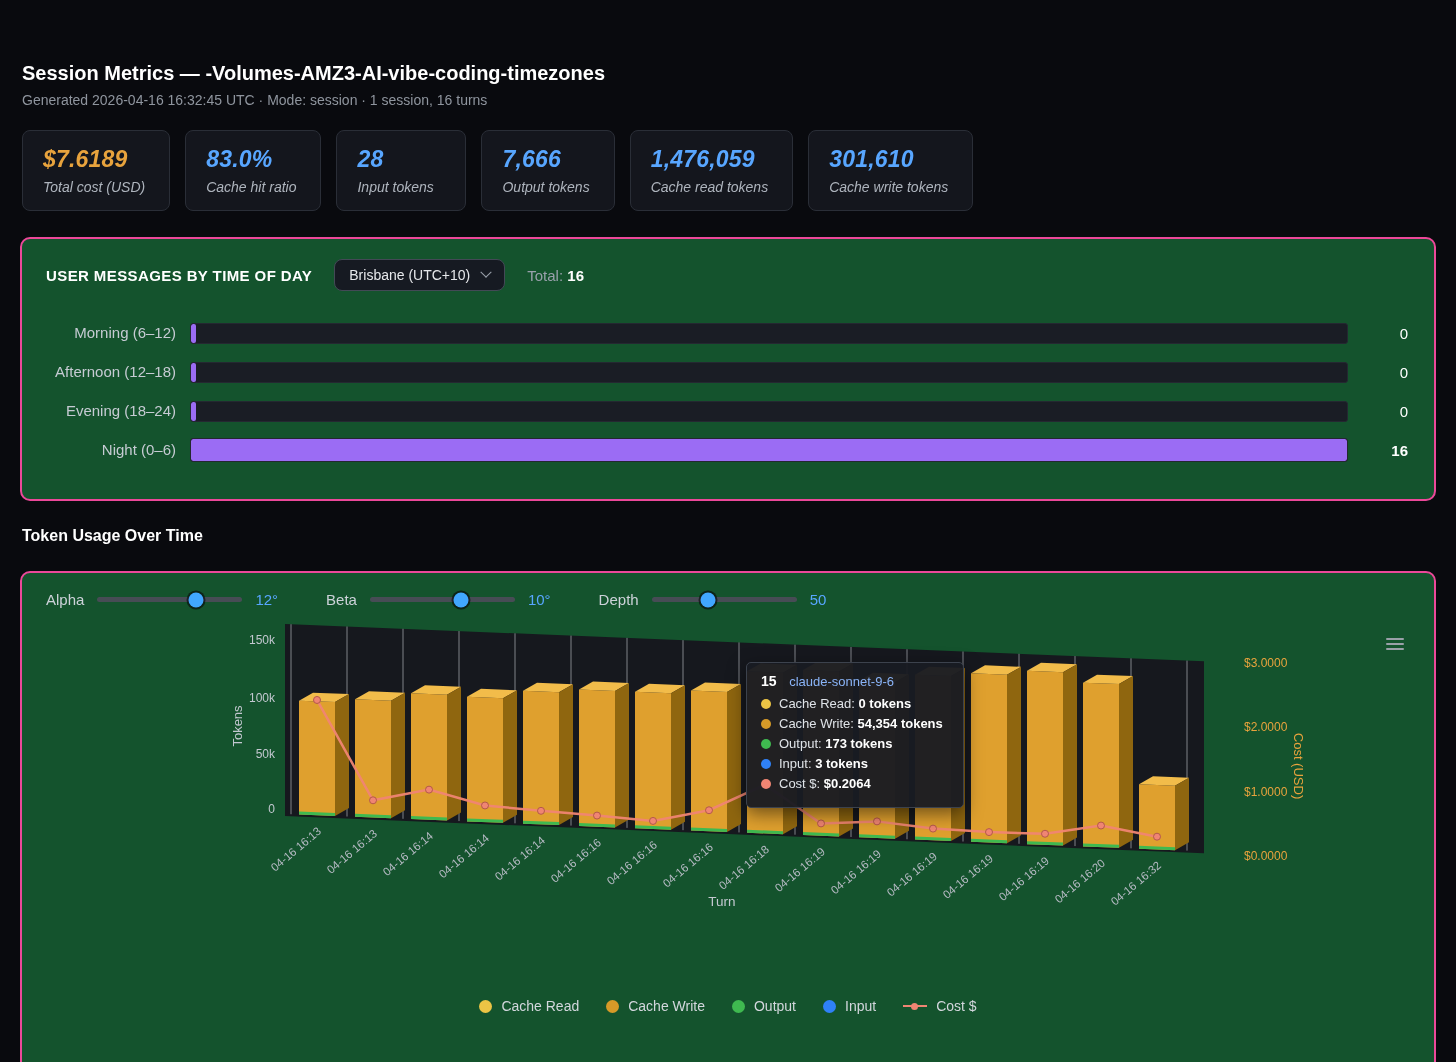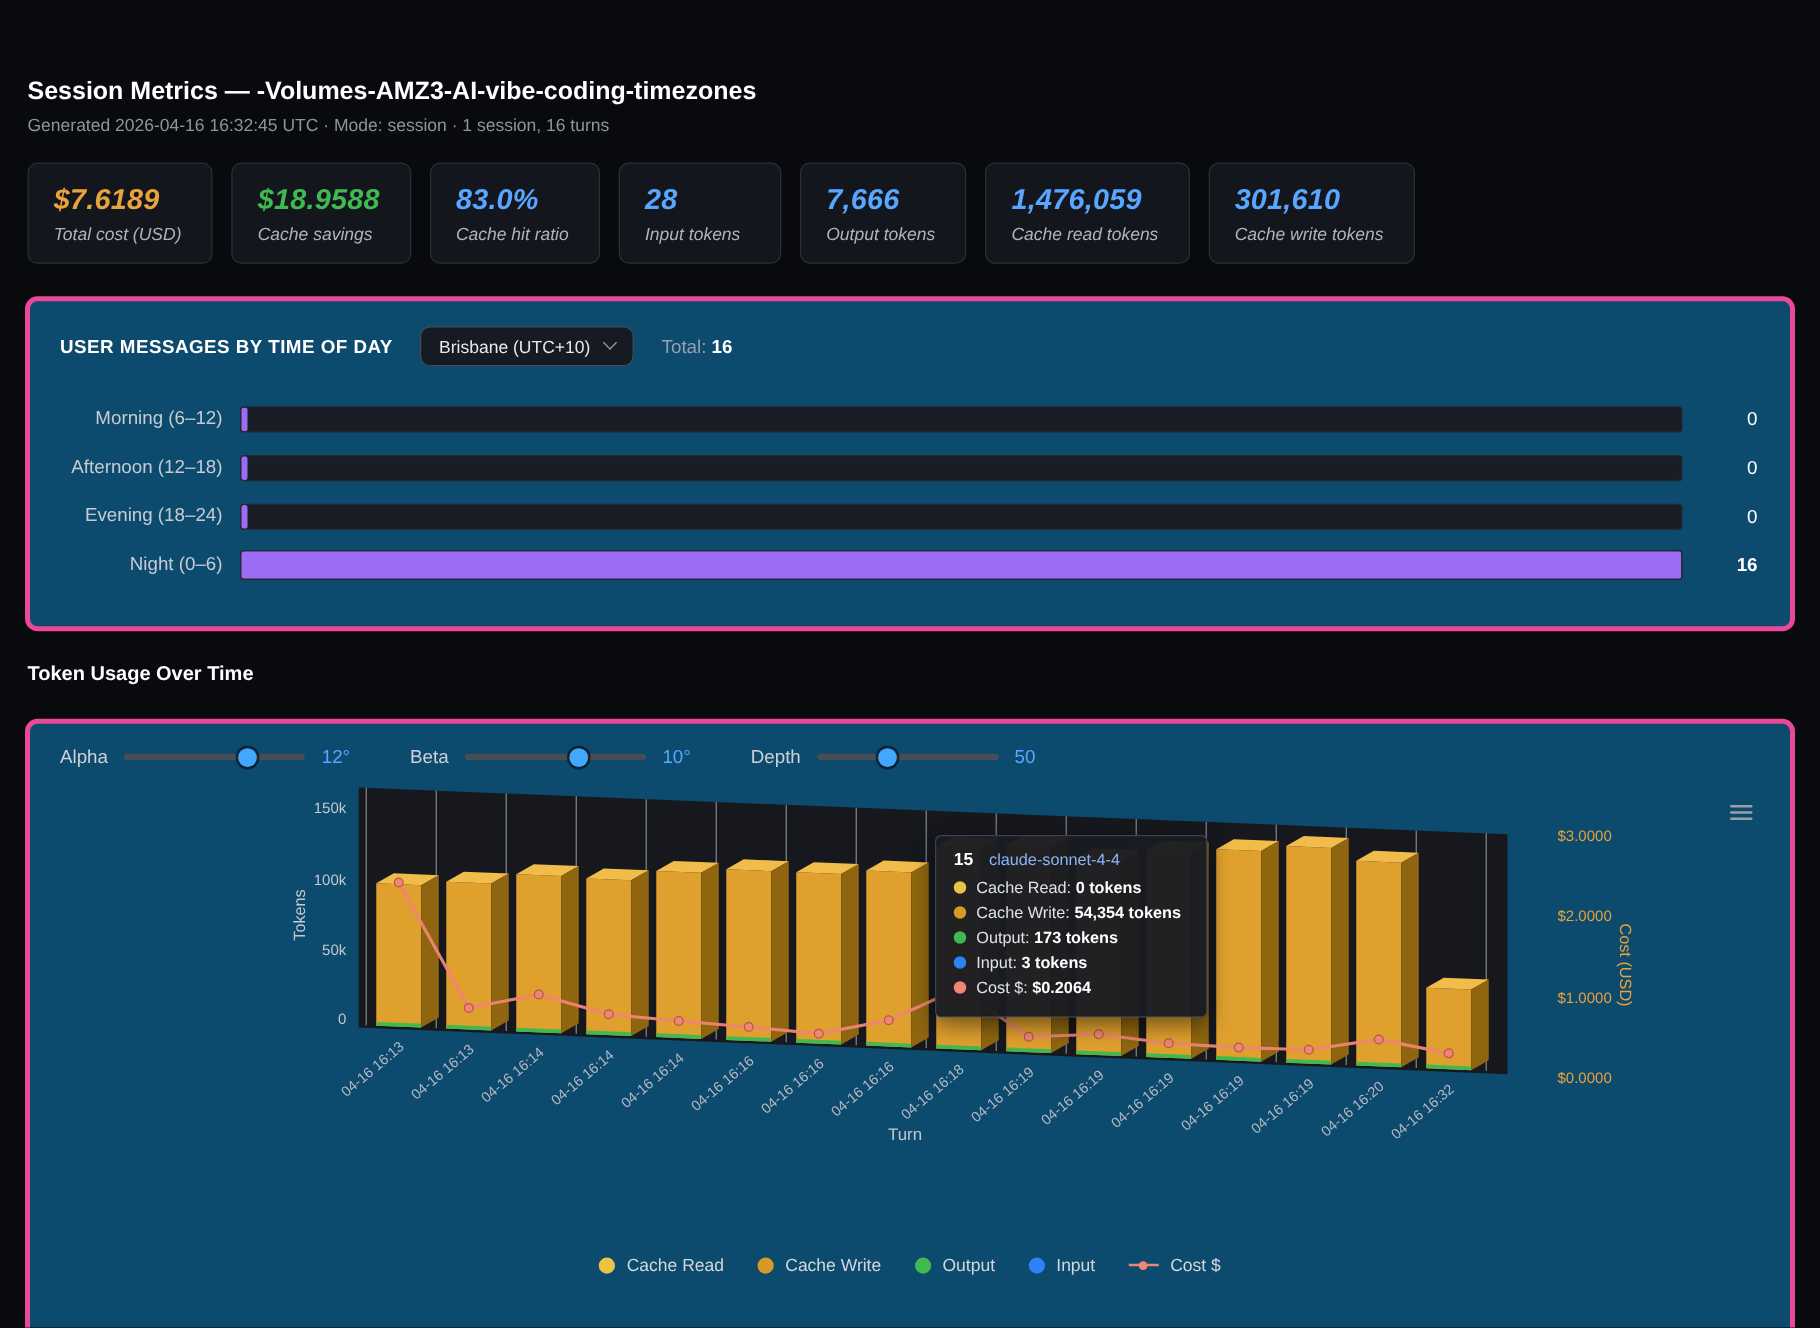--- a/index.html
+++ b/index.html
@@ -11,21 +11,21 @@
   }
   .page-header { padding: 18px 22px 0; }
   .page-title { font-size: 20px; font-weight: bold; color: #ffffff; margin-top: 44px; }
   .page-subtitle { font-size: 14px; color: #8f959e; margin-top: 7px; }
 
   .cards { display: flex; gap: 15px; margin: 22px 22px 0; font-style: italic; }
   .card { background: #14161d; border: 1px solid #2a2e37; border-radius: 8px; padding: 15px 24px 15px 20px; min-width: 130px; }
   .card-value { font-size: 23px; font-weight: bold; letter-spacing: .2px; }
   .card-label { font-size: 14px; color: #aeb4bd; margin-top: 6px; white-space: nowrap; }
 
-  .panel { background: #0c4a6e; border: 4px solid #ec4899; border-radius: 10px; margin: 26px 20px 0; }
+  .panel { background: #14532d; border: 2px solid #ec4899; border-radius: 10px; margin: 26px 20px 0; }
   .tod { padding: 20px 24px 24px; }
   .tod-head { display: flex; align-items: center; }
   .tod-title { font-size: 15px; font-weight: bold; letter-spacing: .4px; color:#fff; }
   .tz-select { background: #161a22; border: 1px solid #434956; border-radius: 8px; padding: 7px 14px; font-size: 14px; color: #e6e8eb; display: flex; align-items: center; gap: 12px; margin-left: 22px; cursor: pointer; justify-content: space-between; }
   .chevron { width: 8px; height: 8px; border-right: 1.5px solid #9aa1ab; border-bottom: 1.5px solid #9aa1ab; transform: rotate(45deg) translate(-2px,-2px); }
   .tod-total { font-size: 15px; color: #98a0ab; margin-left: 22px; }
   .tod-total b { color: #ffffff; }
   .tod-rows { margin-top: 28px; }
   .trow { display: flex; align-items: center; margin-bottom: 11px; min-height: 28px; }
   .tlabel { width: 130px; text-align: right; font-size: 15px; color: #c6cbd3; line-height: 1.25; margin-right: 14px; }
@@ -68,24 +68,20 @@
 
 <div class="page-header">
   <div class="page-title">Session Metrics — -Volumes-AMZ3-AI-vibe-coding-timezones</div>
   <div class="page-subtitle">Generated 2026-04-16 16:32:45 UTC  ·  Mode: session  ·  1 session, 16 turns</div>
 </div>
 
 <div class="cards">
   <div class="card">
     <div class="card-value" style="color: rgb(232, 163, 61);">$7.6189</div>
     <div class="card-label">Total cost (USD)</div>
-  </div>
-  <div class="card">
-    <div class="card-value" style="color: rgb(63, 185, 80);">$18.9588</div>
-    <div class="card-label">Cache savings</div>
   </div>
   <div class="card">
     <div class="card-value" style="color: rgb(88, 166, 255);">83.0%</div>
     <div class="card-label">Cache hit ratio</div>
   </div>
   <div class="card">
     <div class="card-value" style="color: rgb(88, 166, 255);">28</div>
     <div class="card-label">Input tokens</div>
   </div>
   <div class="card">
@@ -336,21 +332,21 @@
         <text x="1212" y="180" text-anchor="start" fill="#e8a33d" font-size="12">$1.0000</text>
         <text x="1212" y="115" text-anchor="start" fill="#e8a33d" font-size="12">$2.0000</text>
         <text x="1212" y="51" text-anchor="start" fill="#e8a33d" font-size="12">$3.0000</text>
         <text transform="translate(210,110) rotate(-90)" text-anchor="middle" fill="#c3c8d0" font-size="13">Tokens</text>
         <text transform="translate(1262,150) rotate(90)" text-anchor="middle" fill="#e8a33d" font-size="13">Cost (USD)</text>
         <text x="690" y="290" text-anchor="middle" fill="#c3c8d0" font-size="13.5">Turn</text>
       </svg>
     <div class="tooltip">
       <div class="tt-head">
         <span class="tt-num">15</span>
-        <span class="tt-model">claude-sonnet-4-4</span>
+        <span class="tt-model">claude-sonnet-9-6</span>
       </div>
       <div id="tt-rows">
           <div class="tt-row">
             <span class="tt-dot" style="background: rgb(236, 196, 69);"></span>
             <span>Cache Read: <b>0 tokens</b></span>
           </div>
           <div class="tt-row">
             <span class="tt-dot" style="background: rgb(214, 154, 40);"></span>
             <span>Cache Write: <b>54,354 tokens</b></span>
           </div>

